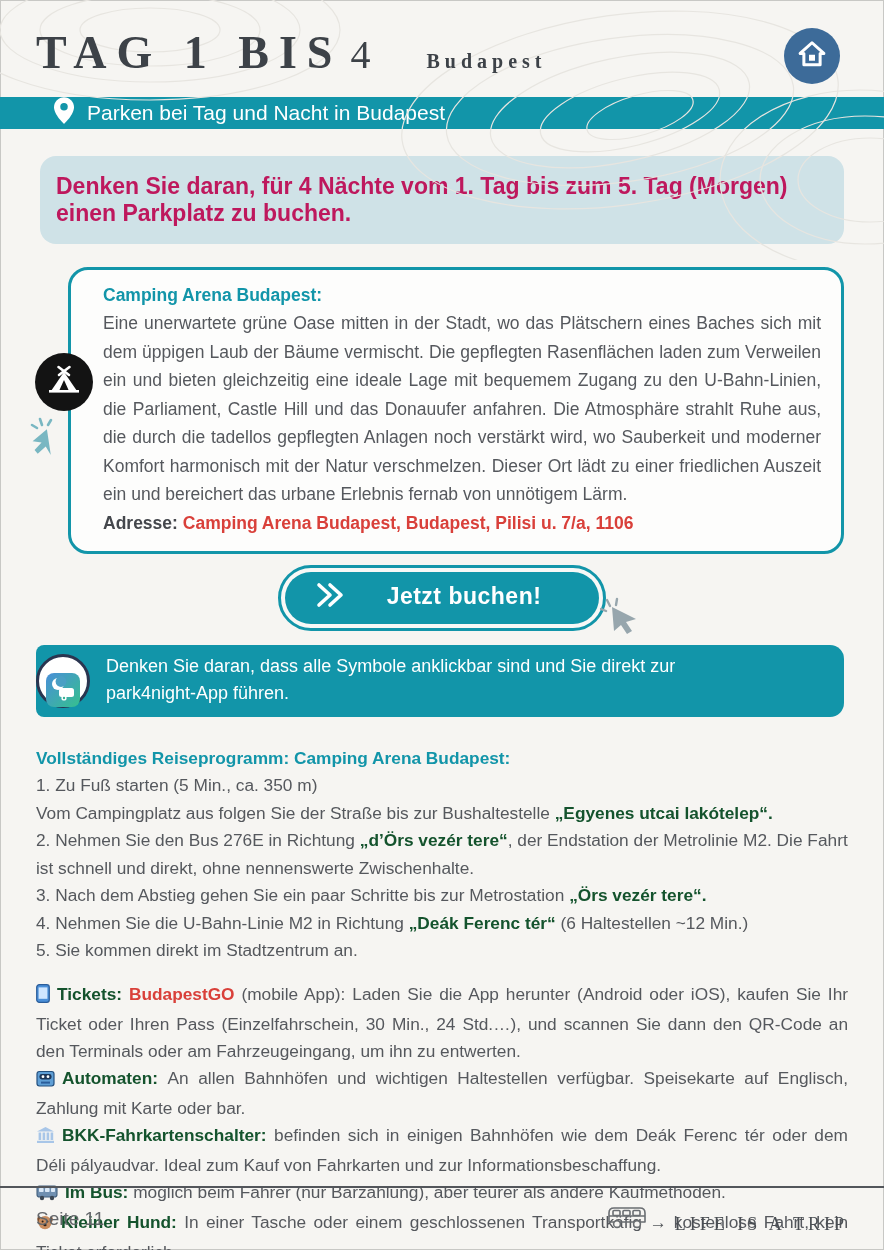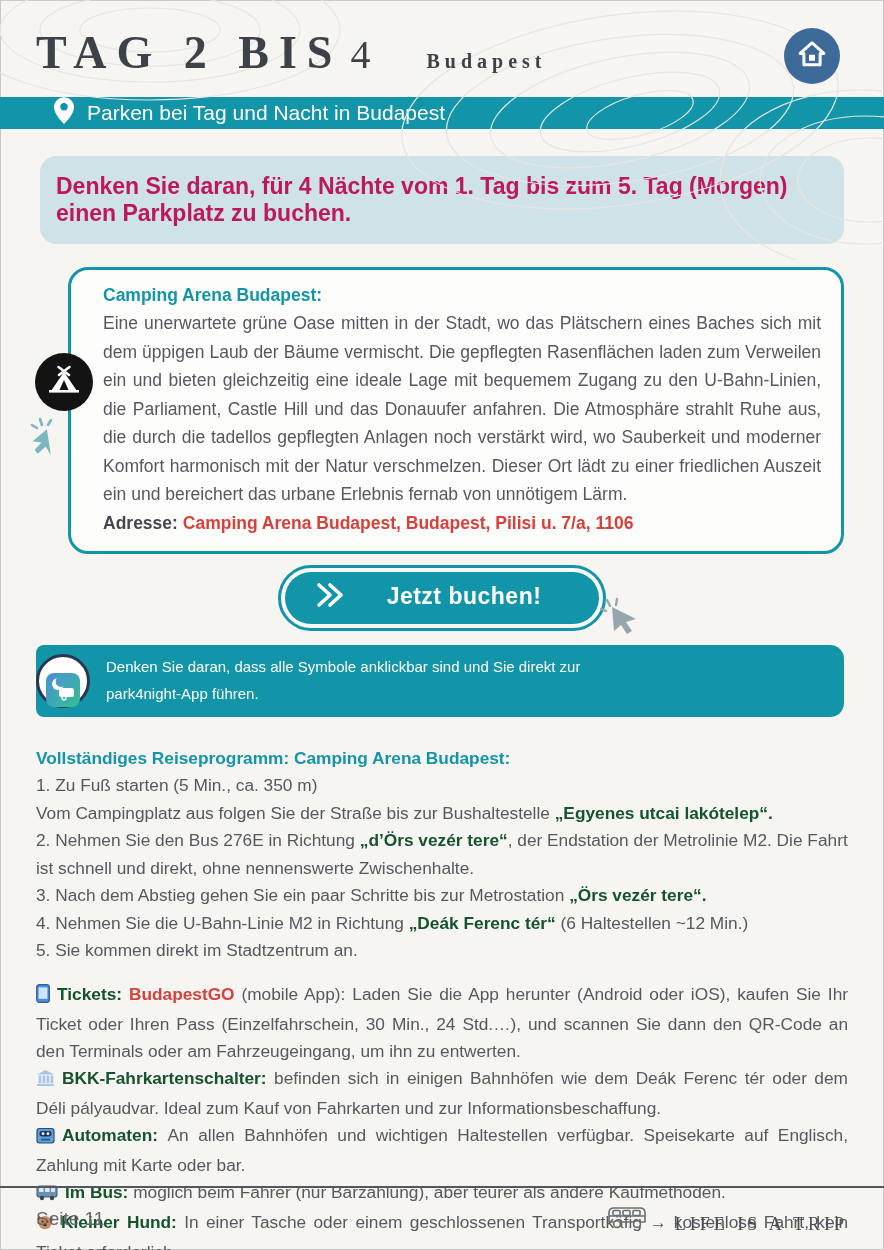--- a/index.html
+++ b/index.html
@@ -73,21 +73,21 @@
     background: #1295a9; border-radius: 999px;
     padding: 9px 58px 11px 30px; display: flex; align-items: center; gap: 40px;
   }
   .book-label { color: #fff; font-size: 23px; font-weight: 700; letter-spacing: .5px; }
   .cursor-gray { position: absolute; left: calc(50% + 158px); top: 32px; }
 
   
   .info-banner {
     position: relative; margin: 14px 40px 0 36px;
     background: #1295a9; border-radius: 8px 14px 14px 8px;
-    min-height: 58px; color: #fff; font-size: 15px; line-height: 27px;
+    min-height: 58px; color: #fff; font-size: 18px; line-height: 27px;
     display: flex; align-items: center;
     padding: 8px 16px 10px 70px; white-space: pre-line;
   }
   .p4n-badge {
     position: absolute; left: 0; top: 50%; transform: translateY(-50%);
     width: 54px; height: 54px; border-radius: 50%;
     background: #fff; border: 3px solid #2a3550;
     display: flex; align-items: center; justify-content: center; cursor: pointer;
   }
 
@@ -127,21 +127,21 @@
   <ellipse cx="620" cy="110" rx="132" ry="52" transform="rotate(-12 620 110)"></ellipse>
   <ellipse cx="630" cy="112" rx="92" ry="34" transform="rotate(-14 630 112)"></ellipse>
   <ellipse cx="640" cy="115" rx="55" ry="20" transform="rotate(-16 640 115)"></ellipse>
   <ellipse cx="860" cy="180" rx="140" ry="90"></ellipse>
     <ellipse cx="865" cy="180" rx="105" ry="64"></ellipse>
   <ellipse cx="870" cy="180" rx="72" ry="42"></ellipse>
 </svg>
 
 <div class="header">
   <div class="page-title">
-    <span class="title-main">TAG 2 BIS</span>
+    <span class="title-main">TAG 1 BIS</span>
     <span class="title-day">4</span>
     <span class="title-city">Budapest</span>
   </div>
   <div class="home-btn">
     <span>
       <svg width="30" height="30" viewBox="0 0 24 24">
         <path d="M12 3 L2.5 11.5 L5.5 11.5 L5.5 20.5 L18.5 20.5 L18.5 11.5 L21.5 11.5 Z" fill="none" stroke="#ffffff" stroke-width="2.4" stroke-linejoin="round"></path>
         <rect x="9.6" y="12.6" width="4.8" height="4.8" fill="#ffffff"></rect>
       </svg>
     </span>
@@ -250,34 +250,34 @@
       <div class="step-line"><span>3. Nach dem Abstieg gehen Sie ein paar Schritte bis zur Metrostation </span><span class="bold">„Örs vezér tere“.</span></div>
       <div class="step-line"><span>4. Nehmen Sie die U-Bahn-Linie M2 in Richtung </span><span class="bold">„Deák Ferenc tér“</span><span> (6 Haltestellen ~12 Min.)</span></div>
       <div class="step-line"><span>5. Sie kommen direkt im Stadtzentrum an.</span></div>
     </div>
   <div class="transit" id="ticket-lines">
       <div class="transit-line"><span class="li-icon"><svg width="14" height="19" viewBox="0 0 14 19">
             <rect x="0.7" y="0.7" width="12.6" height="17.6" rx="2.6" fill="#4a8fd8" stroke="#2b5d9a" stroke-width="1.2"></rect>
             <rect x="2.6" y="3.4" width="8.8" height="11.4" fill="#cfe6ff"></rect>
           </svg></span><span class="bold">Tickets: </span><span class="bold" style="color: rgb(217, 64, 58);">BudapestGO</span><span> (mobile App): Laden Sie die App herunter (Android oder iOS), kaufen Sie Ihr Ticket oder Ihren Pass (Einzelfahrschein, 30 Min., 24 Std.…), und scannen Sie dann den QR-Code an den Terminals oder am Fahrzeugeingang, um ihn zu entwerten.</span></div>
       <div class="transit-line"><span class="li-icon"><svg width="19" height="18" viewBox="0 0 19 18">
+            <rect x="1" y="2.5" width="17" height="14.5" rx="2.4" fill="#5f9fd6" stroke="#24507f" stroke-width="1.2"></rect>
+            <rect x="3.4" y="5" width="12.2" height="5.4" rx="2.4" fill="#1d3557"></rect>
+            <circle cx="7" cy="7.7" r="1.4" fill="#ffffff"></circle>
+            <circle cx="12" cy="7.7" r="1.4" fill="#ffffff"></circle>
+            <rect x="5" y="12.6" width="9" height="2" fill="#2b5d9a"></rect>
+          </svg></span><span class="bold">Automaten: </span><span>An allen Bahnhöfen und wichtigen Haltestellen verfügbar. Speisekarte auf Englisch, Zahlung mit Karte oder bar.</span></div>
+      <div class="transit-line"><span class="li-icon"><svg width="19" height="18" viewBox="0 0 19 18">
             <path d="M9.5 1 L18 5.5 L1 5.5 Z" fill="#a8c6e8"></path>
             <rect x="2.6" y="6.5" width="2.6" height="7.5" fill="#a8c6e8"></rect>
             <rect x="6.6" y="6.5" width="2.6" height="7.5" fill="#a8c6e8"></rect>
             <rect x="10.6" y="6.5" width="2.6" height="7.5" fill="#a8c6e8"></rect>
             <rect x="14.6" y="6.5" width="2.6" height="7.5" fill="#a8c6e8"></rect>
             <rect x="1" y="14.8" width="17" height="2.2" fill="#a8c6e8"></rect>
           </svg></span><span class="bold">BKK-Fahrkartenschalter: </span><span>befinden sich in einigen Bahnhöfen wie dem Deák Ferenc tér oder dem Déli pályaudvar. Ideal zum Kauf von Fahrkarten und zur Informationsbeschaffung.</span></div>
-      <div class="transit-line"><span class="li-icon"><svg width="19" height="18" viewBox="0 0 19 18">
-            <rect x="1" y="2.5" width="17" height="14.5" rx="2.4" fill="#5f9fd6" stroke="#24507f" stroke-width="1.2"></rect>
-            <rect x="3.4" y="5" width="12.2" height="5.4" rx="2.4" fill="#1d3557"></rect>
-            <circle cx="7" cy="7.7" r="1.4" fill="#ffffff"></circle>
-            <circle cx="12" cy="7.7" r="1.4" fill="#ffffff"></circle>
-            <rect x="5" y="12.6" width="9" height="2" fill="#2b5d9a"></rect>
-          </svg></span><span class="bold">Automaten: </span><span>An allen Bahnhöfen und wichtigen Haltestellen verfügbar. Speisekarte auf Englisch, Zahlung mit Karte oder bar.</span></div>
       <div class="transit-line"><span class="li-icon"><svg width="22" height="17" viewBox="0 0 22 17">
             <rect x="1" y="2" width="20" height="11" rx="2.6" fill="#6f8fb0" stroke="#43607e" stroke-width="1.1"></rect>
             <rect x="3" y="4" width="4.6" height="4" rx="0.8" fill="#dbe9f7"></rect>
             <rect x="9" y="4" width="4.6" height="4" rx="0.8" fill="#dbe9f7"></rect>
             <rect x="15" y="4" width="4" height="4" rx="0.8" fill="#dbe9f7"></rect>
             <circle cx="6" cy="14" r="2.2" fill="#3b4754"></circle>
             <circle cx="16" cy="14" r="2.2" fill="#3b4754"></circle>
           </svg></span><span class="bold">Im Bus: </span><span>möglich beim Fahrer (nur Barzahlung), aber teurer als andere Kaufmethoden.</span></div>
       <div class="transit-line"><span class="li-icon"><svg width="18" height="17" viewBox="0 0 18 17">
             <path d="M3 2 C0.8 3 0.8 7 2.6 8.6 L5 6 Z" fill="#7a4d2e"></path>

